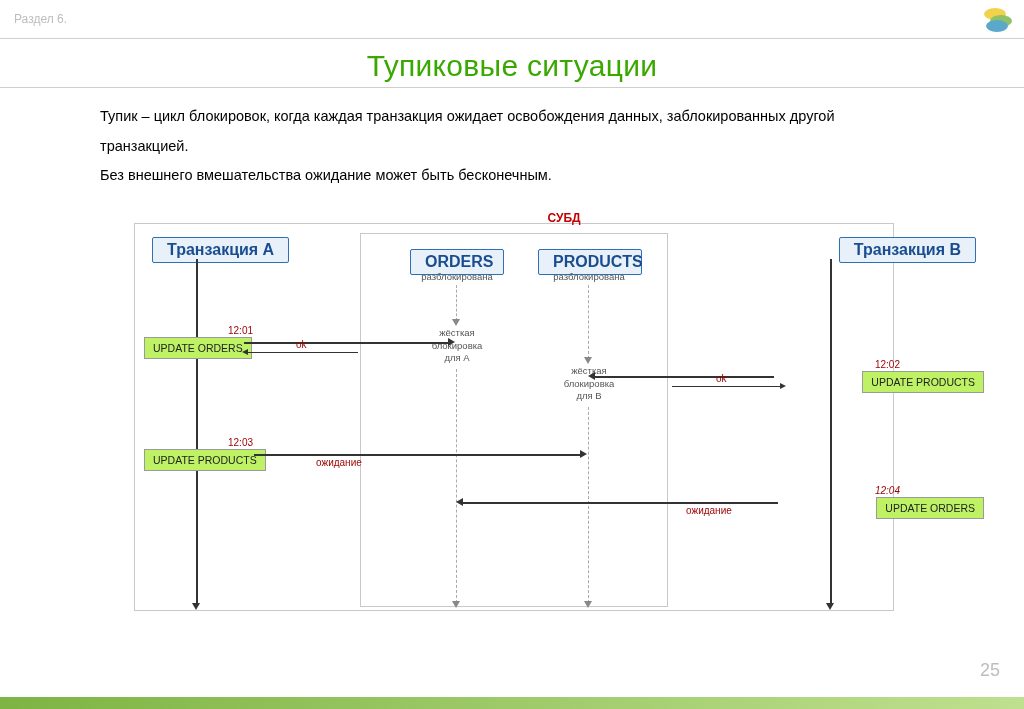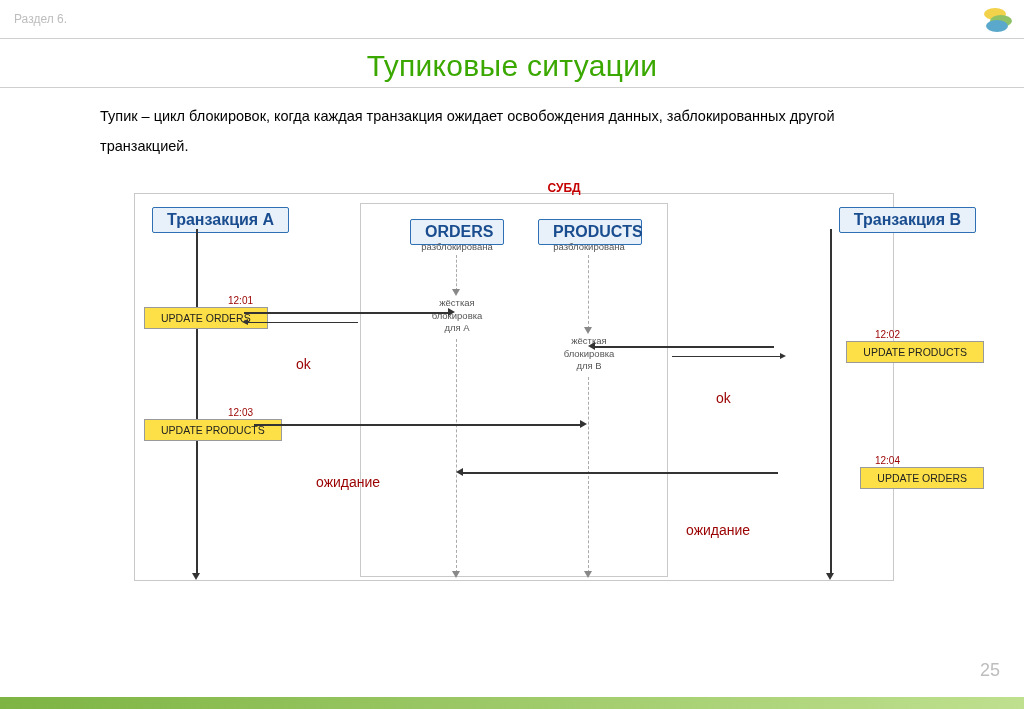--- a/index.html
+++ b/index.html
@@ -67,30 +67,30 @@
   
   .ebox {
     position:absolute; padding:3px 14px;
     border:1px solid #2f6fb3; background:#e8f1fa;
     font-size:16px; color:#1a4d8f; font-weight:bold;
     text-align:center;
     border-radius:2px;
   }
   .ebox.table { color:#1a4d8f; }
   .act-box {
-    position:absolute; border:1px solid #9a9a9a; background:#fde047;
-    font-size:10.5px; padding:4px 16px; color:#222;
+    position:absolute; border:1px solid #9a9a9a; background:#bef264;
+    font-size:10.5px; padding:4px 8px; color:#222;
   }
   .time-lbl {
     position:absolute; font-size:10px; color:#9a0000;
   }
   .state-lbl {
     position:absolute; font-size:9.5px; color:#555; text-align:center; line-height:1.3;
   }
-  .ok-lbl { position:absolute; font-size:14px; color:#9a0000;margin-top:47px; }
+  .ok-lbl { position:absolute; font-size:10px; color:#9a0000; }
   .footer-bar {
     position:absolute; left:0; bottom:0; width:1024px; height:12px;
     background: linear-gradient(to right, #7db443, #bfe08f);
   }
   .page-num {
     position:absolute; right:24px; bottom:28px;
     color:#bdbdbd; font-size:18px;margin-left:11px;
   }
   
   .vline-dash {
@@ -130,20 +130,21 @@
       <div class="disk d3"></div>
   </div>
 </div>
 <div class="rule"></div>
 
 <div class="title">Тупиковые ситуации</div>
 <div class="rule"></div>
 
 <div class="intro">
   <div>Тупик – цикл блокировок, когда каждая транзакция ожидает освобождения данных, заблокированных другой транзакцией.</div>
+  <div>Без внешнего вмешательства ожидание может быть бесконечным.</div>
 </div>
 
 <div class="diagram-wrap">
   <div class="outer-box"></div>
   <div class="subd-box"></div>
   <div class="subd-title">СУБД</div>
 
   <div class="ebox" style="left:18px; top:28px;">Транзакция А</div>
   <div class="ebox" style="right:18px; top:28px;">Транзакция В</div>
 
@@ -193,21 +194,21 @@
   <div class="time-lbl" style="right:94px; top:150px;">12:02</div>
   <div class="act-box" style="right:10px; top:162px;">UPDATE PRODUCTS</div>
 
   <div class="hline" style="left:460px; top:167px; width:180px;"></div>
   <div class="arr-head-l" style="left:454px; top:163px;"></div>
 
   <div class="hline" style="left:538px; top:177px; width:110px; border-top:1px solid #333;"></div>
   <div class="arr-head-r" style="left:646px; top:174px; border-left-width:6px; border-top-width:3px; border-bottom-width:3px;"></div>
   <div class="ok-lbl" style="left:582px; top:164px;">ok</div>
 
-  <div class="time-lbl" style="right:94px; top:276px;">12:04</div>
+  <div class="time-lbl" style="right:94px; top:276px;font-style:italic;">12:04</div>
   <div class="act-box" style="right:10px; top:288px;">UPDATE ORDERS</div>
 
   <div class="hline" style="left:328px; top:293px; width:316px;"></div>
   <div class="arr-head-l" style="left:322px; top:289px;"></div>
   <div class="ok-lbl" style="left:552px; top:296px;">ожидание</div>
 </div>
 
 <div class="page-num">25</div>
 <div class="footer-bar"></div>
 

